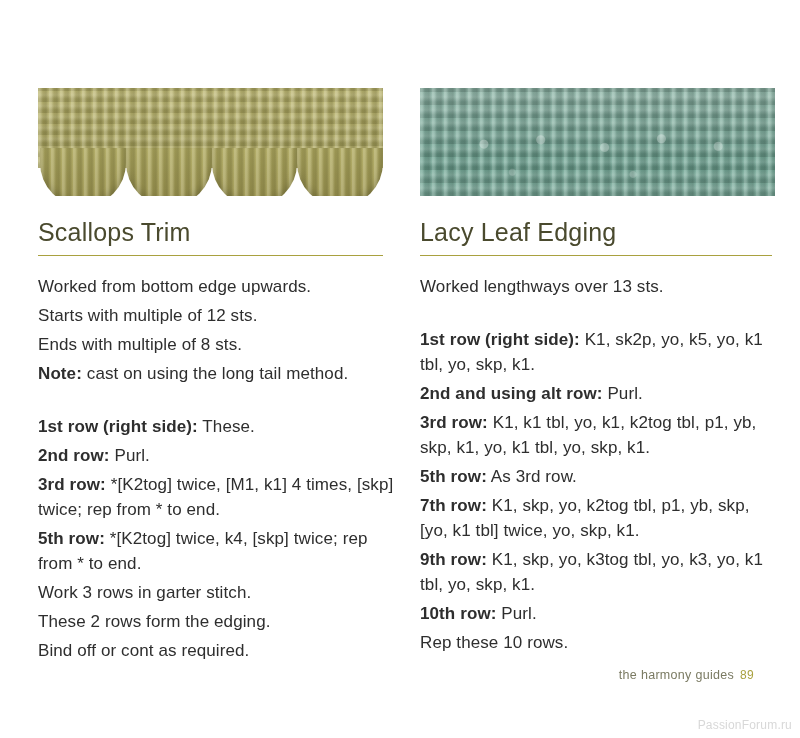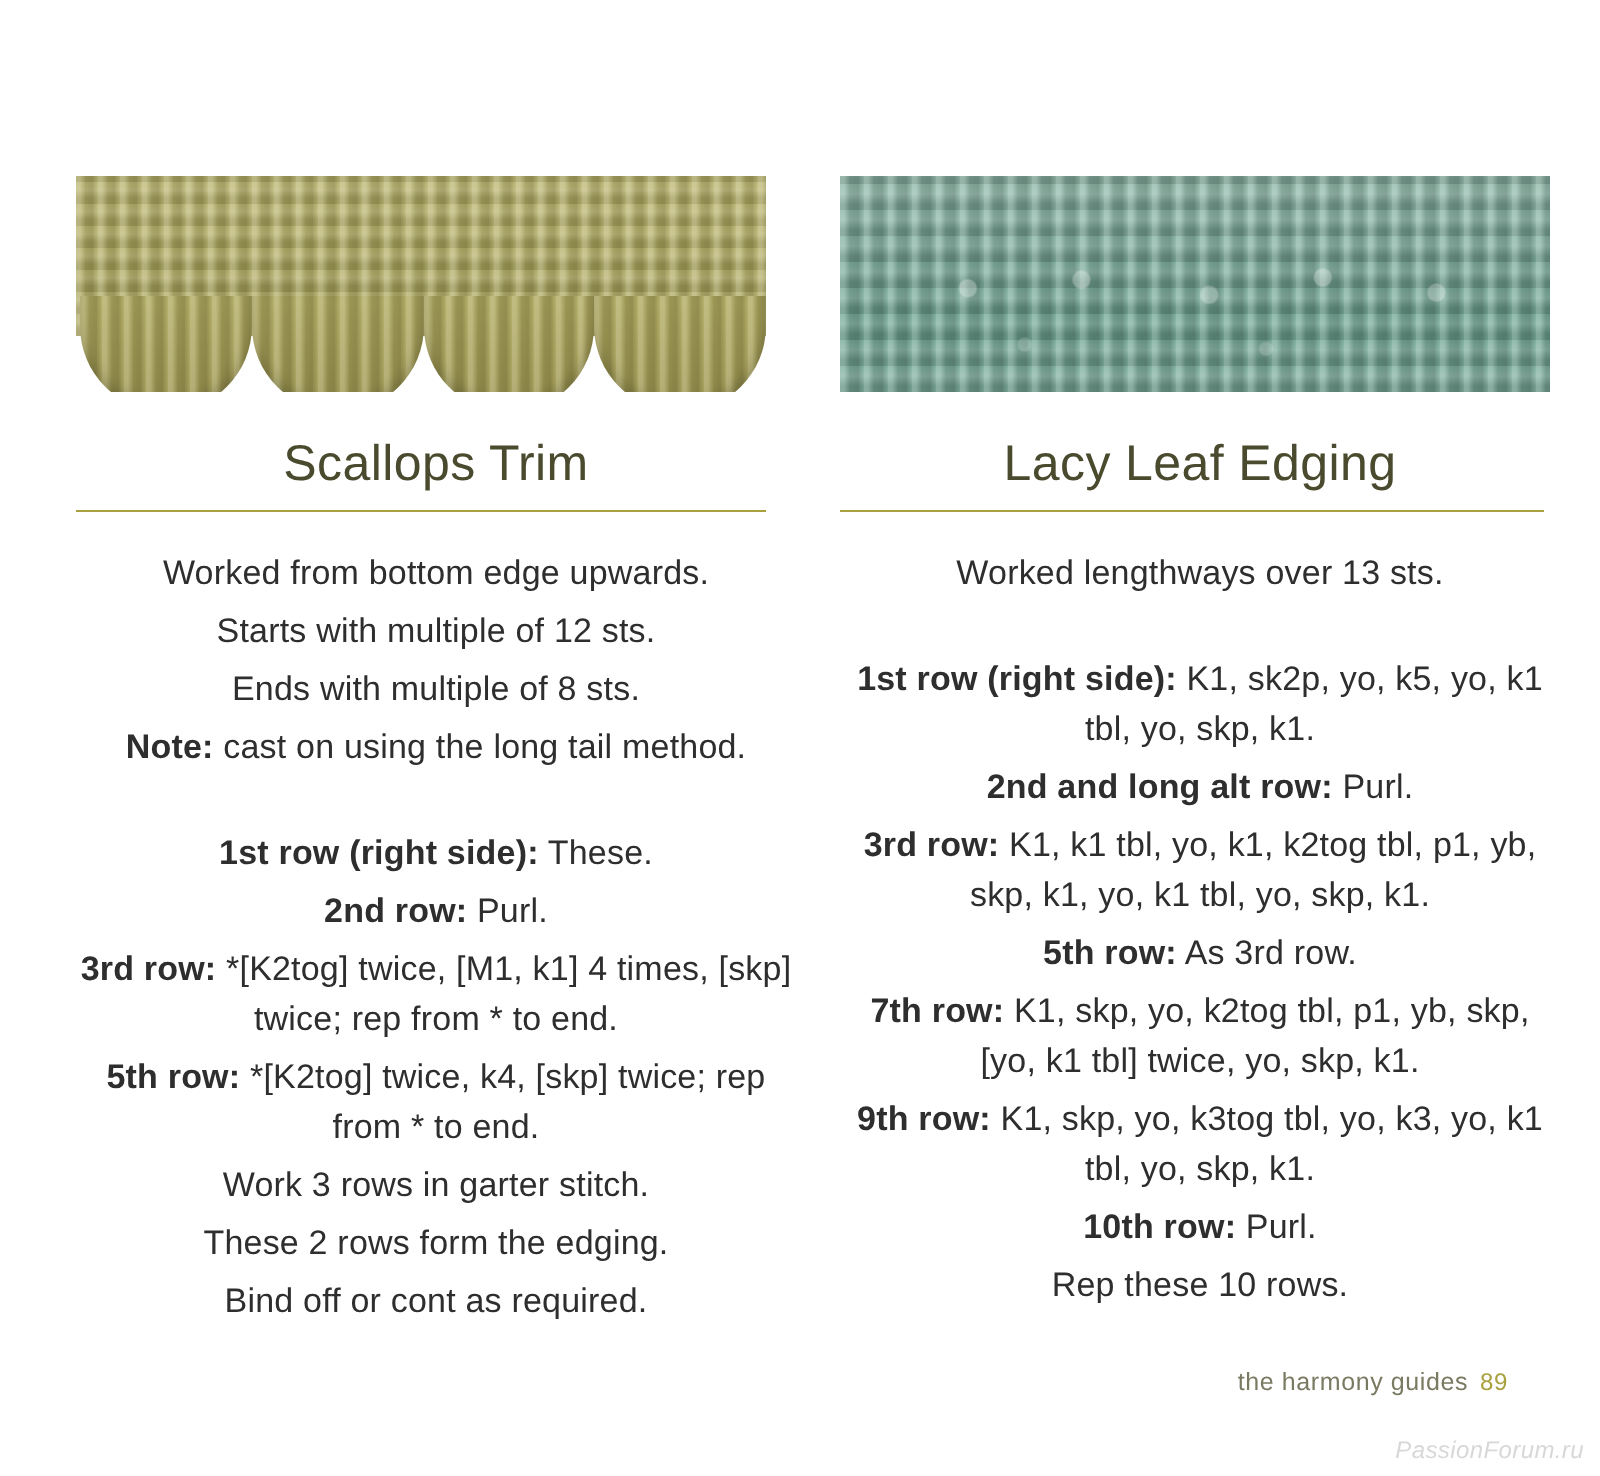--- a/index.html
+++ b/index.html
@@ -13,21 +13,20 @@
     font-family: "Liberation Sans", sans-serif;
     color: #2b2b2b;
     overflow: hidden;
     position: relative;
   }
   .page {
     position: relative;
     width: 800px;
     height: 738px;
     box-sizing: border-box;
-    text-align: center;
   }
   .columns {
     display: flex;
     flex-direction: row;
     padding: 0;
   }
   .col {
     width: 360px;
     box-sizing: border-box;
   }
@@ -153,37 +152,36 @@
     color: #2e2e2e;
     letter-spacing: 0.1px;
   }
   p.spaced { margin-bottom: 14px; }
   .lbl { font-weight: 700; }
   .gap { height: 14px; }
   
   .footer {
     position: absolute;
     right: 46px;
-    bottom: 40px;
+    bottom: 56px;
     font-size: 12.5px;
     color: #7a7a62;
     letter-spacing: 0.3px;
   }
   .footer .pageno {
     color: #a9a13f;
     font-size: 12px;
     margin-left: 6px;
   }
   .watermark {
     position: absolute;
     right: 8px;
     bottom: 6px;
     font-size: 12px;
     color: #d8d8d8;
-    font-style: italic;
     letter-spacing: 0.2px;
   }
 </style>
 </head>
 <body>
 
 <div class="page">
   <div class="columns">
 
     <div class="col col-left">
@@ -223,21 +221,21 @@
       </div>
 
       <h2 class="title">Lacy Leaf Edging</h2>
       <div class="rule rule-right"></div>
 
       <p class="line spaced">Worked lengthways over 13 sts.</p>
 
       <div class="gap"></div>
 
       <p class="line"><span class="lbl">1st row (right side):</span><span> K1, sk2p, yo, k5, yo, k1 tbl, yo, skp, k1.</span></p>
-      <p class="line"><span class="lbl">2nd and long alt row:</span><span> Purl.</span></p>
+      <p class="line"><span class="lbl">2nd and using alt row:</span><span> Purl.</span></p>
       <p class="line"><span class="lbl">3rd row:</span><span> K1, k1 tbl, yo, k1, k2tog tbl, p1, yb, skp, k1, yo, k1 tbl, yo, skp, k1.</span></p>
       <p class="line"><span class="lbl">5th row:</span><span> As 3rd row.</span></p>
       <p class="line"><span class="lbl">7th row:</span><span> K1, skp, yo, k2tog tbl, p1, yb, skp, [yo, k1 tbl] twice, yo, skp, k1.</span></p>
       <p class="line"><span class="lbl">9th row:</span><span> K1, skp, yo, k3tog tbl, yo, k3, yo, k1 tbl, yo, skp, k1.</span></p>
       <p class="line"><span class="lbl">10th row:</span><span> Purl.</span></p>
 
       <p class="line">Rep these 10 rows.</p>
     </div>
   </div>
 

